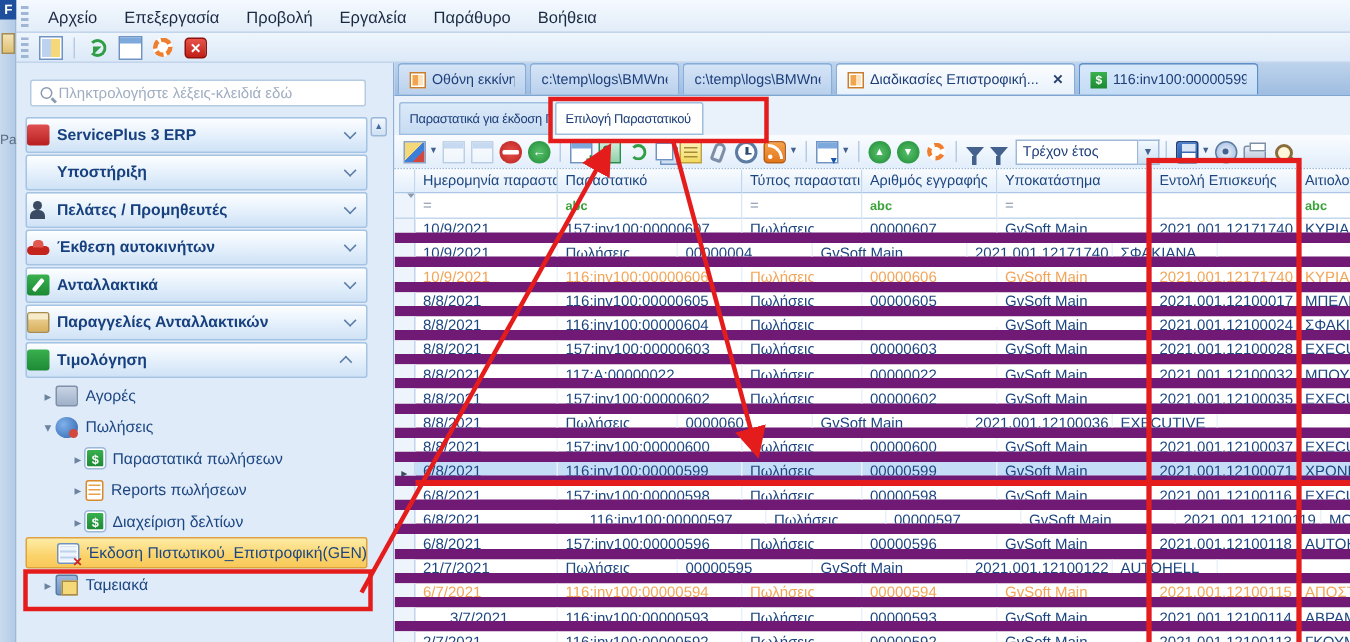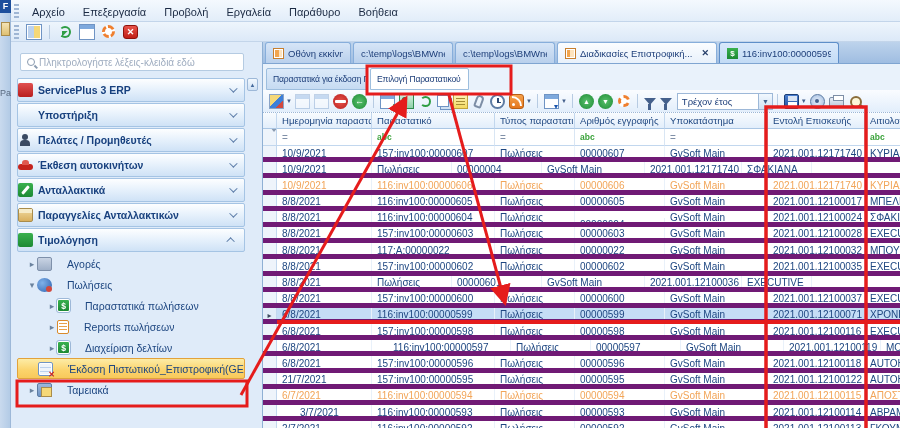--- a/index.html
+++ b/index.html
@@ -53,21 +53,21 @@
   #nav { position:absolute; left:6px; top:36px; width:228px; }
   .group { height:24px; margin-bottom:1px; display:flex; align-items:center;
     background:linear-gradient(#fdfeff,#e8f2fc 45%,#cfe2f6); border:1px solid #a5c4e4; border-radius:2px; }
   .group .glabel { font-size:10.5px; font-weight:bold; color:#17407e; margin-left:5px; flex:1;
     white-space:nowrap; overflow:hidden; }
   .chev { width:6px; height:6px; border-right:1.8px solid #5b7ba7; border-bottom:1.8px solid #5b7ba7;
     margin-right:9px; transform:rotate(45deg) translateY(-2px); }
   .chev.up { transform:rotate(-135deg) translateY(-2px); }
   .tree-item { height:21px; display:flex; align-items:center; font-size:10.5px; color:#1d4680; white-space:nowrap; overflow:hidden; }
   .tree-item .arrow { color:#6b839f; font-size:9px; width:10px; text-align:center; flex:none; }
-  .tree-item .tlabel { margin-left:15px; overflow:hidden; }
+  .tree-item .tlabel { margin-left:5px; overflow:hidden; }
   .tree-item.selected { background:linear-gradient(#fdeca6,#fbd36b 60%,#f8c95b); border:1px solid #e2a23b; border-radius:2px; }
   .indent1 { padding-left:10px; } .indent2 { padding-left:30px; }
   
   .sic { position:relative; width:15px; height:14px; flex:none; border-radius:2px; }
   .i-erp { background:linear-gradient(#e05050,#b81f1f); color:#fff; font-size:5.5px; font-weight:bold; text-align:center; line-height:14px; }
   .i-phone { background:transparent; color:#b92a1f; font-size:13px; line-height:14px; text-align:center; }
   .i-person { background:transparent; }
   .i-person::before { content:""; position:absolute; left:4px; top:1px; width:6px; height:6px; border-radius:50%; background:#3a4a63; }
   .i-person::after { content:""; position:absolute; left:2px; top:7px; width:10px; height:6px; border-radius:4px 4px 0 0; background:#3a4a63; }
   .i-workshop { background:linear-gradient(#3d7fd8,#1a55ad); color:#fff; font-size:9px; font-weight:bold; text-align:center; line-height:14px; }
@@ -179,21 +179,21 @@
   .hdr-cell { background:linear-gradient(#f8fbfe,#e2eefb); border-right:1px solid #c2d7ee; border-bottom:1px solid #aac6e4;
     font-size:9.6px; color:#1d4680; padding:2px 0 0 5px; white-space:nowrap; overflow:hidden; flex:none; }
   .flt-row { position:absolute; left:0; top:16px; height:17px; display:flex; }
   .flt-cell { background:#fff; border-right:1px solid #d9e6f4; border-bottom:1px solid #c2d7ee;
     font-size:9px; padding:3px 0 0 5px; white-space:nowrap; overflow:hidden; flex:none; }
   .flt-eq { color:#8090a8; font-size:10px; }
   .flt-abc { color:#3aa23a; font-weight:bold; font-size:8.5px; }
   .mini-funnel { width:0; height:0; border-left:4px solid transparent; border-right:4px solid transparent;
     border-top:5px solid #8a9bb0; margin:2px 0 0 2px; }
   #rows { position:absolute; left:0; top:33px; right:0; bottom:0; overflow:hidden; }
-  .drow { height:16.2px; display:flex; border-bottom:5px solid #701a75; background:#fff; }
+  .drow { height:16.2px; display:flex; border-bottom:7px solid #701a75; background:#fff; }
   .drow.selected { background:#c5ddf6; }
   .dcell { font-size:10px; color:#1d4680; padding:1.5px 0 0 5px; border-right:1px solid #e9f1fa;
     white-space:nowrap; overflow:hidden; flex:none; }
   .drow.orange .dcell { color:#f2a558; }
   .ind-cell { background:#eef4fb; border-right:1px solid #c2d7ee; flex:none; font-size:8px; color:#3c4a5e;
     text-align:center; padding-top:3px; }
   .drow.selected .ind-cell { background:#e2edf9; }
 
   
   #annotations { position:absolute; inset:0; width:900px; height:428px; pointer-events:none; z-index:50; }
@@ -537,21 +537,20 @@
             <div class="dcell" style="width: 123px;">157:inv100:00000596</div>
             <div class="dcell" style="width: 80px;">Πωλήσεις</div>
             <div class="dcell" style="width: 90px;">00000596</div>
             <div class="dcell" style="width: 103px;">GvSoft Main</div>
             <div class="dcell" style="width: 97px;">2021.001.12100118</div>
             <div class="dcell" style="width: 70px;">AUTOHELL</div>
           </div>
           <div class="drow">
             <div class="ind-cell" style="width: 14px;"></div>
             <div class="dcell" style="width: 95px;">21/7/2021</div>
-            <div class="dcell" style="width: 123px;">157:inv100:00000595</div>
             <div class="dcell" style="width: 80px;">Πωλήσεις</div>
             <div class="dcell" style="width: 90px;">00000595</div>
             <div class="dcell" style="width: 103px;">GvSoft Main</div>
             <div class="dcell" style="width: 97px;">2021.001.12100122</div>
             <div class="dcell" style="width: 70px;">AUTOHELL</div>
           </div>
           <div class="drow orange">
             <div class="ind-cell" style="width: 14px;"></div>
             <div class="dcell" style="width: 95px;">6/7/2021</div>
             <div class="dcell" style="width: 123px;">116:inv100:00000594</div>

